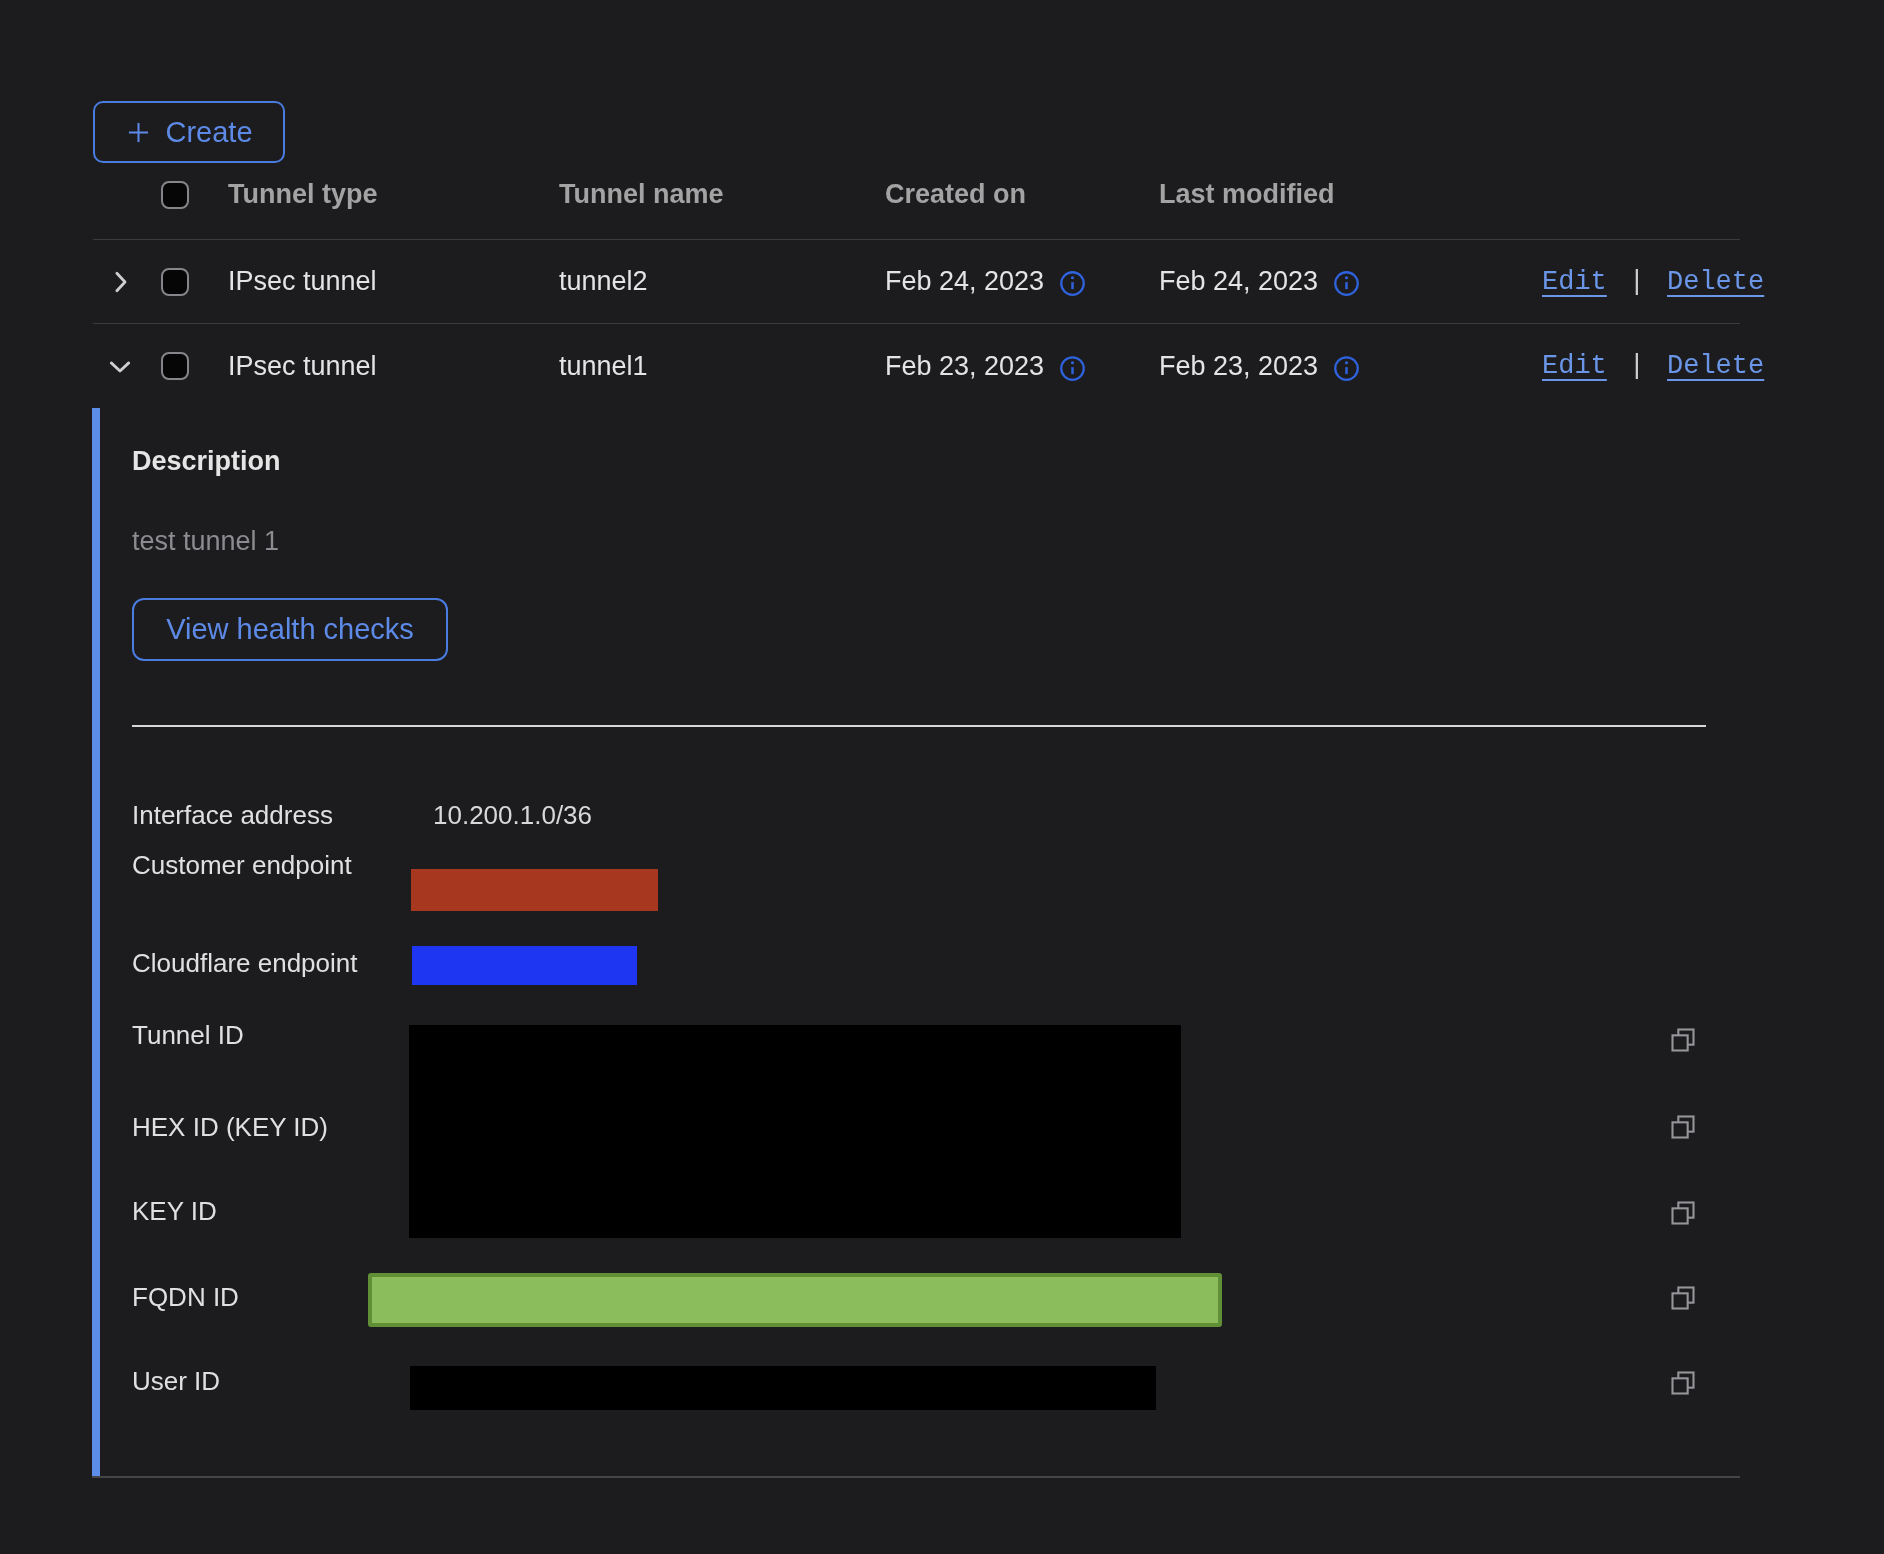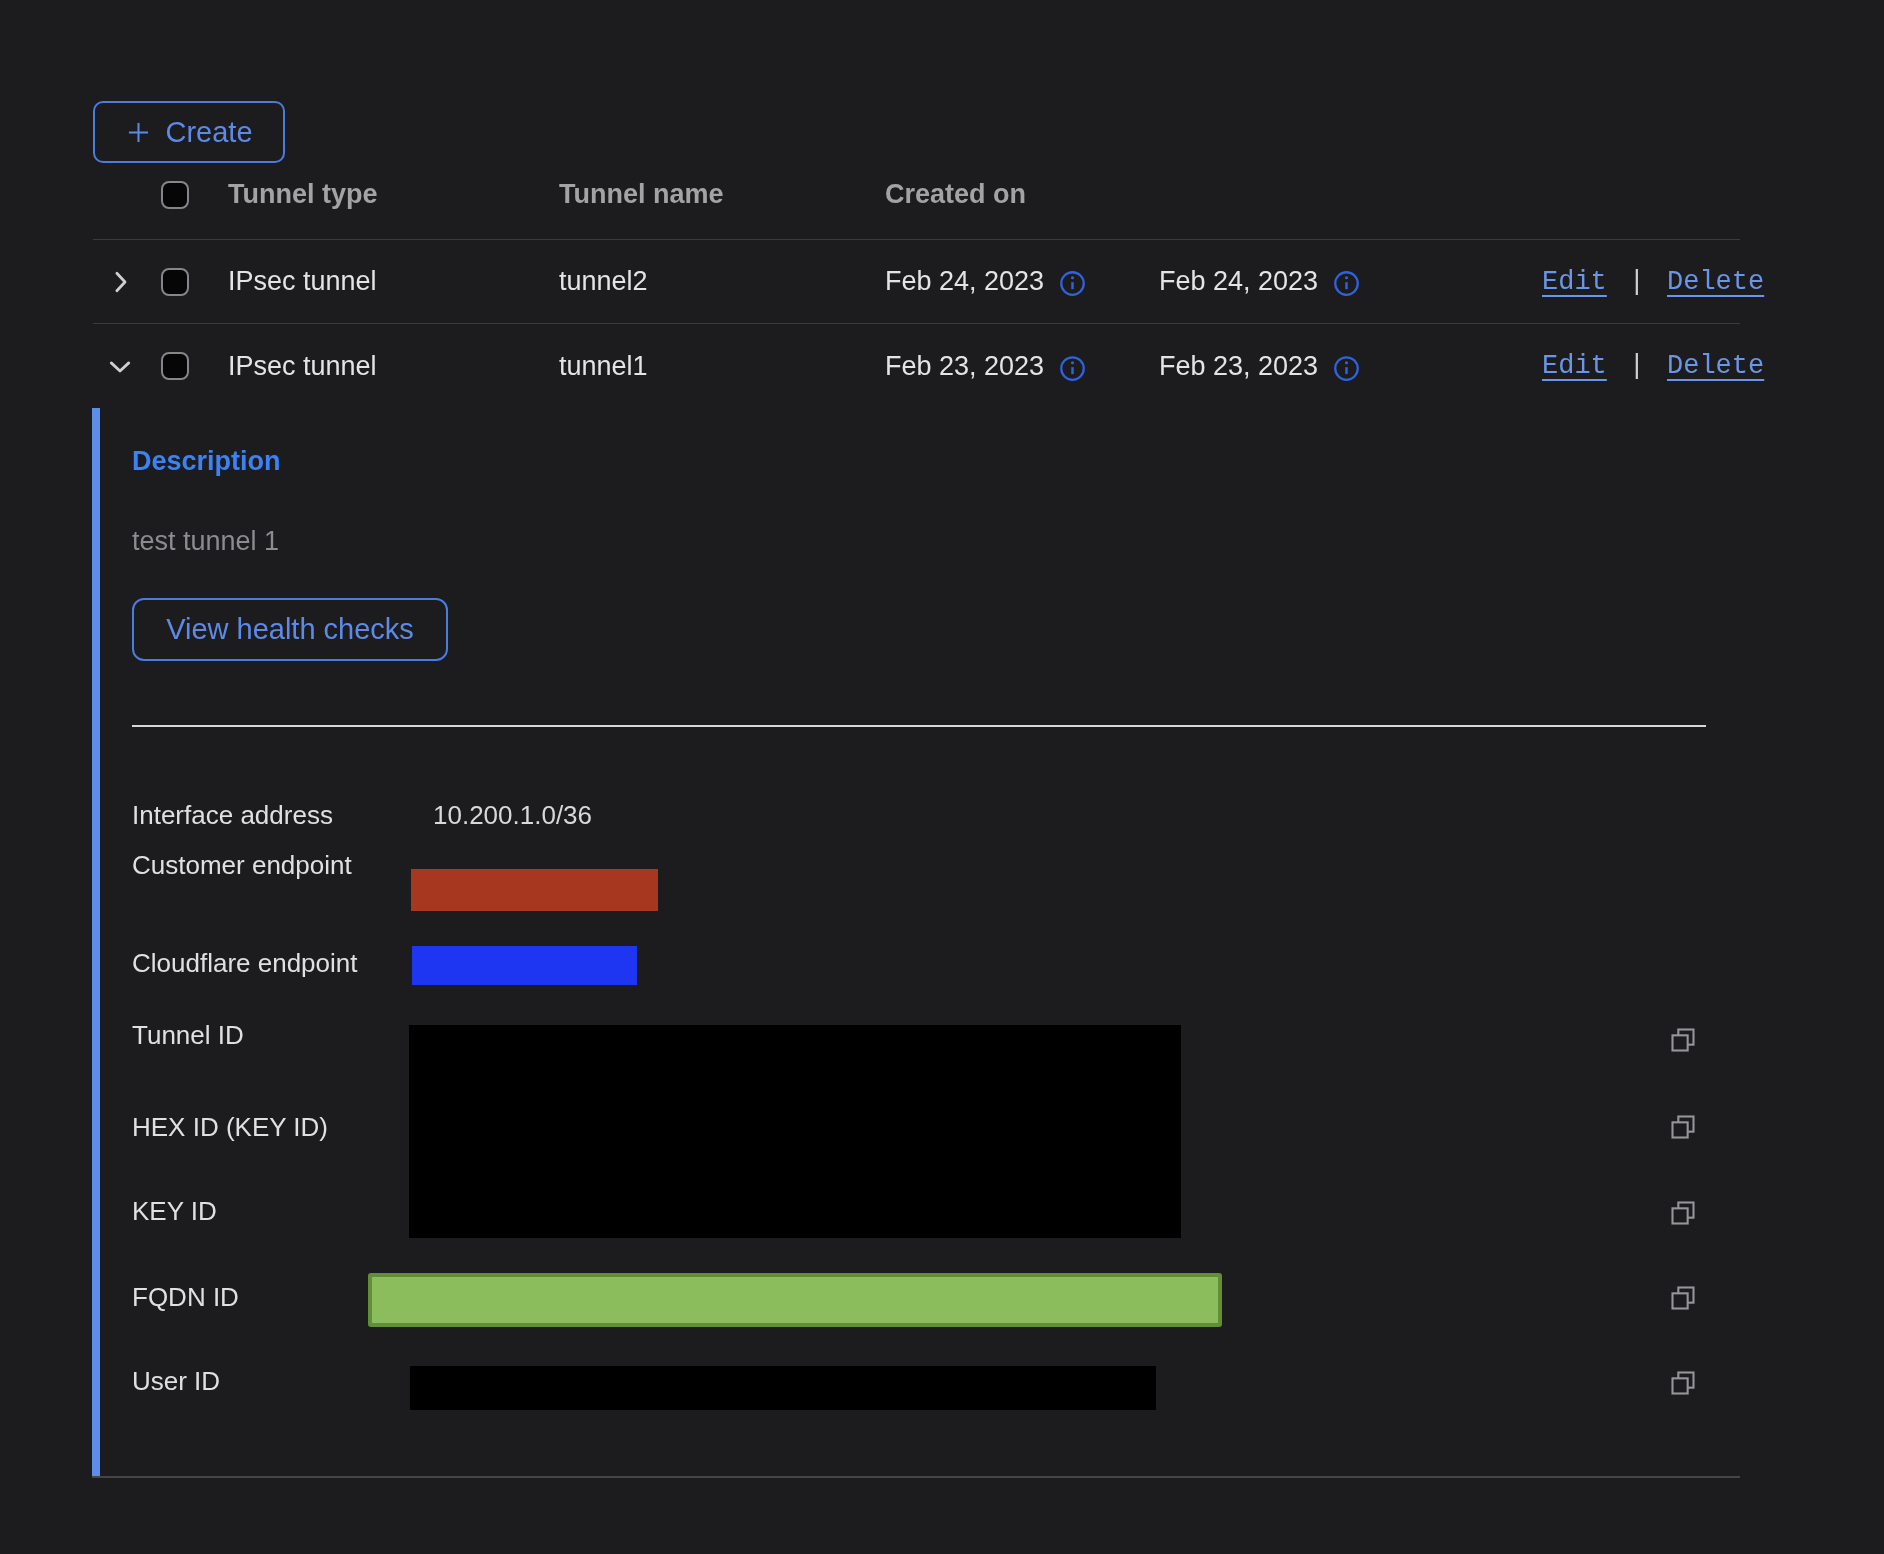--- a/index.html
+++ b/index.html
@@ -49,21 +49,21 @@
     color: #6b96e8; font-size: 27px; text-decoration: underline;
     text-underline-offset: 6px; cursor: pointer; background: none; border: none;
     font-family: inherit;
   }
   .sep { color: #cfcfd2; font-size: 27px; }
 
   
   .detail-panel { position: absolute; left: 92px; top: 408px; width: 1648px; height: 1070px; }
   .accent-bar { position: absolute; left: 0; top: 0; width: 8px; height: 1070px; background: #5b8de9; }
 
-  .desc-label { position: absolute; left: 40px; top: 38px; font-size: 27px; font-weight: 600; color: #3b82f6; }
+  .desc-label { position: absolute; left: 40px; top: 38px; font-size: 27px; font-weight: 600; color: #e5e5e5; }
   .desc-value { position: absolute; left: 40px; top: 118px; font-size: 27px; color: #8b8b90; }
 
   .health-btn {
     position: absolute; left: 40px; top: 190px; width: 316px; height: 63px;
     background: transparent; border: 2px solid #4a7ce0; border-radius: 12px;
     color: #5d8ae6; font-size: 29px; cursor: pointer; font-family: inherit;
   }
 
   .light-divider { position: absolute; left: 40px; top: 317px; width: 1574px; height: 2px; background: #d6d6d8; }
 
@@ -94,20 +94,21 @@
 <div class="tunnel-table">
 
   <div class="tgrid thead">
     <div></div>
     <div>
         <div class="checkbox"></div>
       </div>
     <div>Tunnel type</div>
     <div>Tunnel name</div>
     <div>Created on</div>
+    <div>Last modified</div>
     <div></div>
   </div>
 
   <div class="tgrid trow bordered">
     <div class="chev-cell">
       <svg width="30" height="30" viewBox="0 0 24 24" fill="none" stroke="#cfcfd2" stroke-width="2.2" stroke-linecap="round" stroke-linejoin="round">
         <polyline points="9.5,5 16,12 9.5,19"></polyline>
       </svg>
     </div>
     <div>

